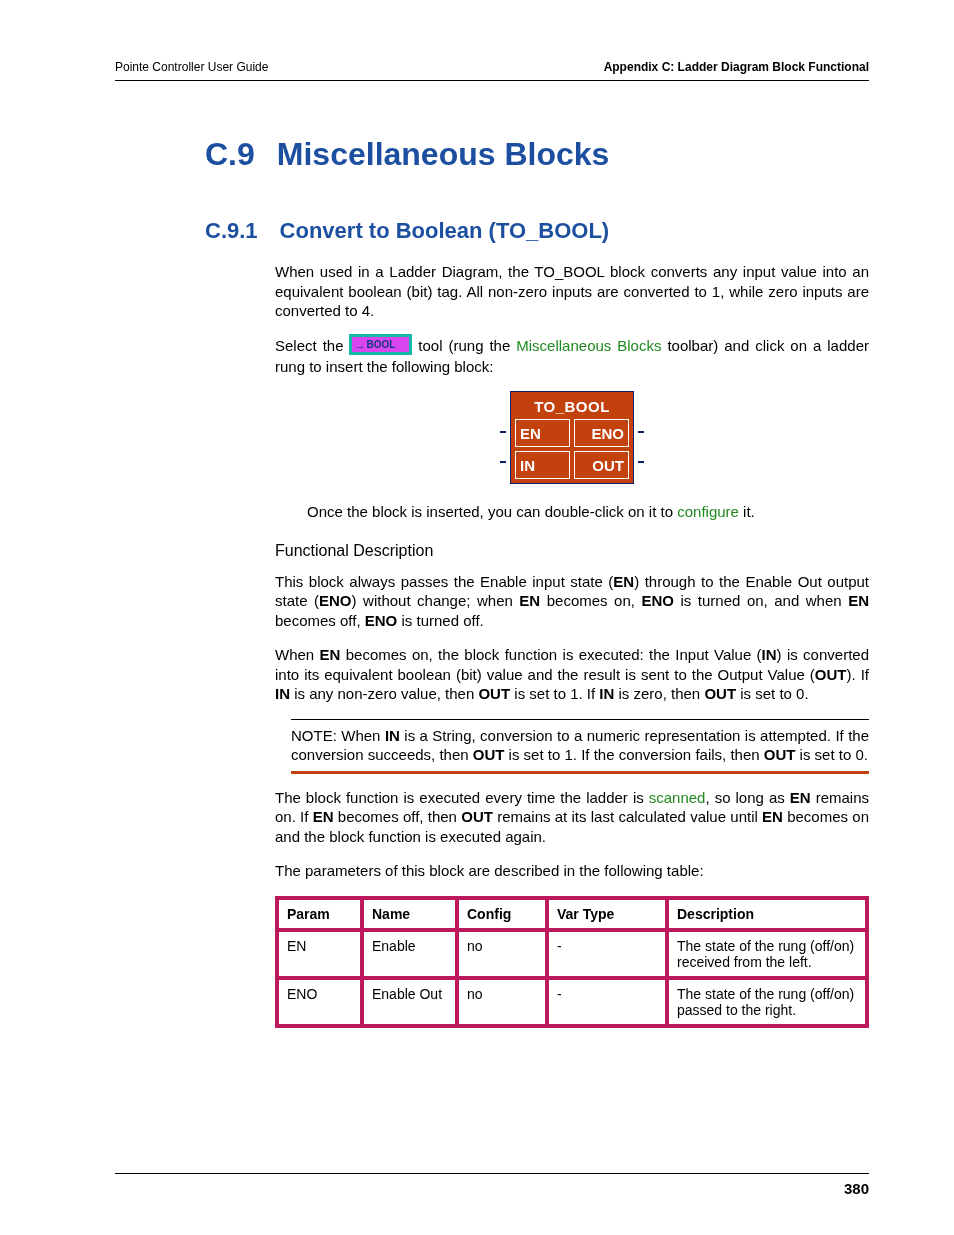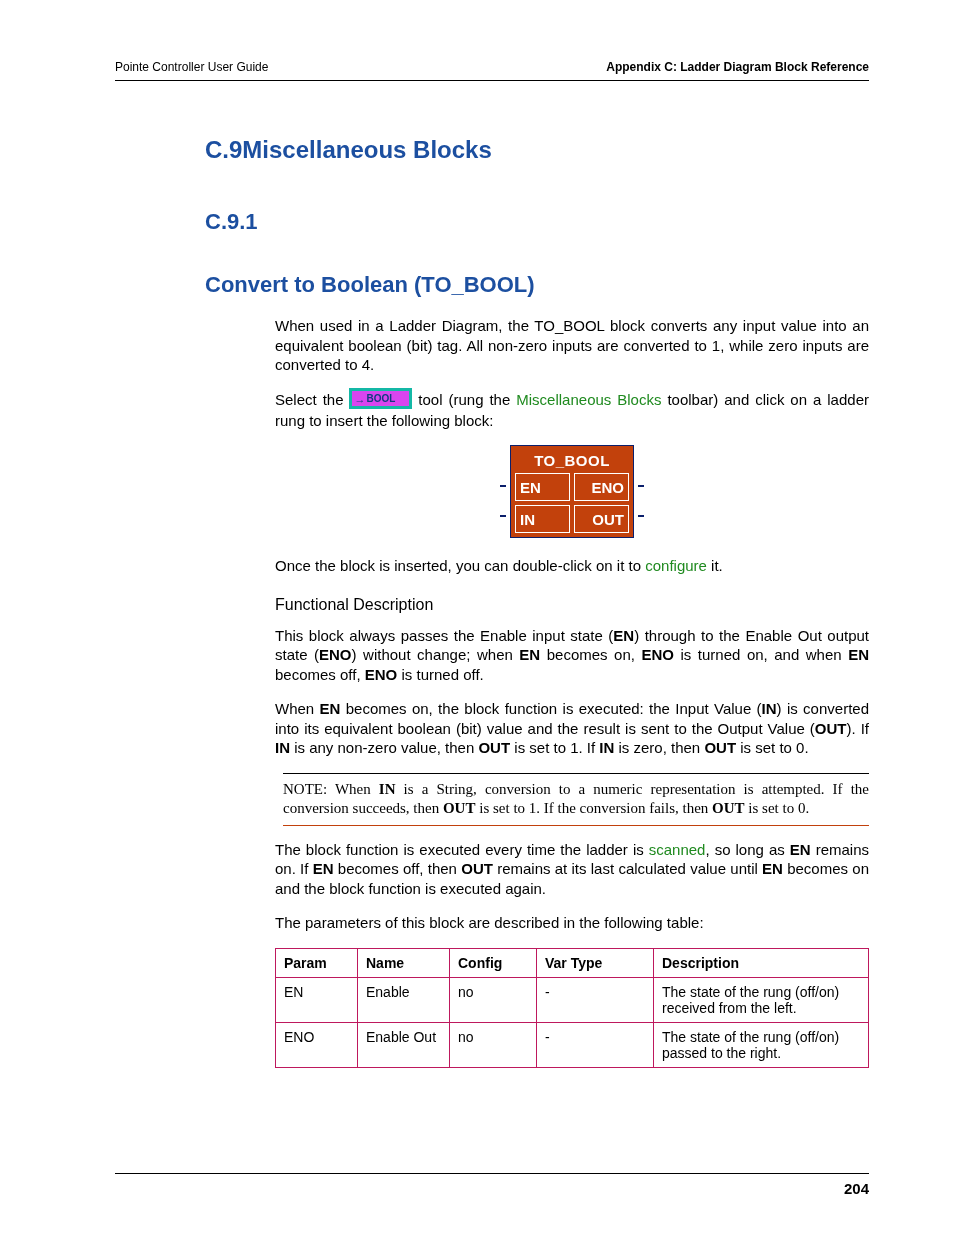--- a/index.html
+++ b/index.html
@@ -22,61 +22,60 @@
     justify-content: space-between;
     font-size: 12px;
     padding-bottom: 6px;
     border-bottom: 1px solid #000;
     margin-bottom: 55px;
   }
   .header-left { }
   .header-right { font-weight: bold; }
   .h1-row {
     display: flex;
+    gap: 22px;
     font-family: Arial, Helvetica, sans-serif;
     font-weight: bold;
-    font-size: 24px;
+    font-size: 32px;
     color: #1c4fa0;
     margin: 0 0 45px 90px;
   }
   .h2-row {
     display: flex;
-    gap: 37px;
+    gap: 22px;
     font-family: Arial, Helvetica, sans-serif;
     font-weight: bold;
     font-size: 22px;
     color: #1c4fa0;
     margin: 0 0 18px 90px;
-    flex-direction: column;
   }
   .content {
     margin-left: 160px;
   }
   .p {
     text-align: justify;
     margin: 0 0 15px 0;
     line-height: 1.3;
     font-size: 15px;
   }
-  .p-after-diagram { margin-top: 18px; }
+  .p-after-diagram { margin-top: 18px; margin-left: 32px; }
   .link { color: #1f8a1f; }
   .b { font-weight: bold; }
   .subhead {
     font-weight: normal;
     font-size: 16px;
     margin: 20px 0 12px 0;
   }
   .note-block {
     border-top: 1px solid #000;
-    border-bottom: 1px solid #c2410c;
+    border-bottom: 3px solid #c2410c;
     padding: 6px 0;
-    margin: 4px 0 14px 8px;
+    margin: 4px 0 14px 16px;
     text-align: justify;
     line-height: 1.3;
-    font-family: Liberation Serif, serif;
   }
   .tool-icon {
     display: inline-block;
     vertical-align: middle;
     border: 3px solid #14b8a6;
     background: #d946ef;
     padding: 1px 14px 0 2px;
     font-family: Arial, sans-serif;
     font-size: 10px;
     font-weight: bold;
@@ -137,21 +136,21 @@
     width: 6px; height: 1px;
     border-top: 2px solid #0b1f6b;
   }
   table.param {
     border-collapse: collapse;
     width: 100%;
     margin-top: 8px;
     font-size: 14px;
   }
   table.param th, table.param td {
-    border: 1px solid #be185d;
+    border: 4px solid #be185d;
     padding: 6px 8px;
     vertical-align: top;
     text-align: left;
     margin-top: 48px;
   }
   table.param th { font-weight: bold; }
   .col-param { width: 65px; text-align: center; }
   .col-name { width: 75px; }
   .col-config { width: 70px; text-align: center; }
   .col-vtype { width: 100px; text-align: center; }
@@ -169,21 +168,21 @@
     padding-top: 6px;
   }
 </style>
 </head>
 <body>
 
 <div class="page">
 
   <div class="header-row">
     <div class="header-left">Pointe Controller User Guide</div>
-    <div class="header-right">Appendix C: Ladder Diagram Block Reference</div>
+    <div class="header-right">Appendix C: Ladder Diagram Block Functional</div>
   </div>
 
   <div class="h1-row">
     <span>C.9</span>
     <span>Miscellaneous Blocks</span>
   </div>
 
   <div class="h2-row">
     <span>C.9.1</span>
     <span>Convert to Boolean (TO_BOOL)</span>
@@ -275,14 +274,14 @@
           <td>Enable Out</td>
           <td class="center">no</td>
           <td class="center">-</td>
           <td class="desc-just">The state of the rung (off/on) passed to the right.</td>
         </tr>
       </tbody>
     </table>
 
   </div>
 
-  <div class="page-num">204</div>
+  <div class="page-num">380</div>
 </div>
 
 </body></html>

